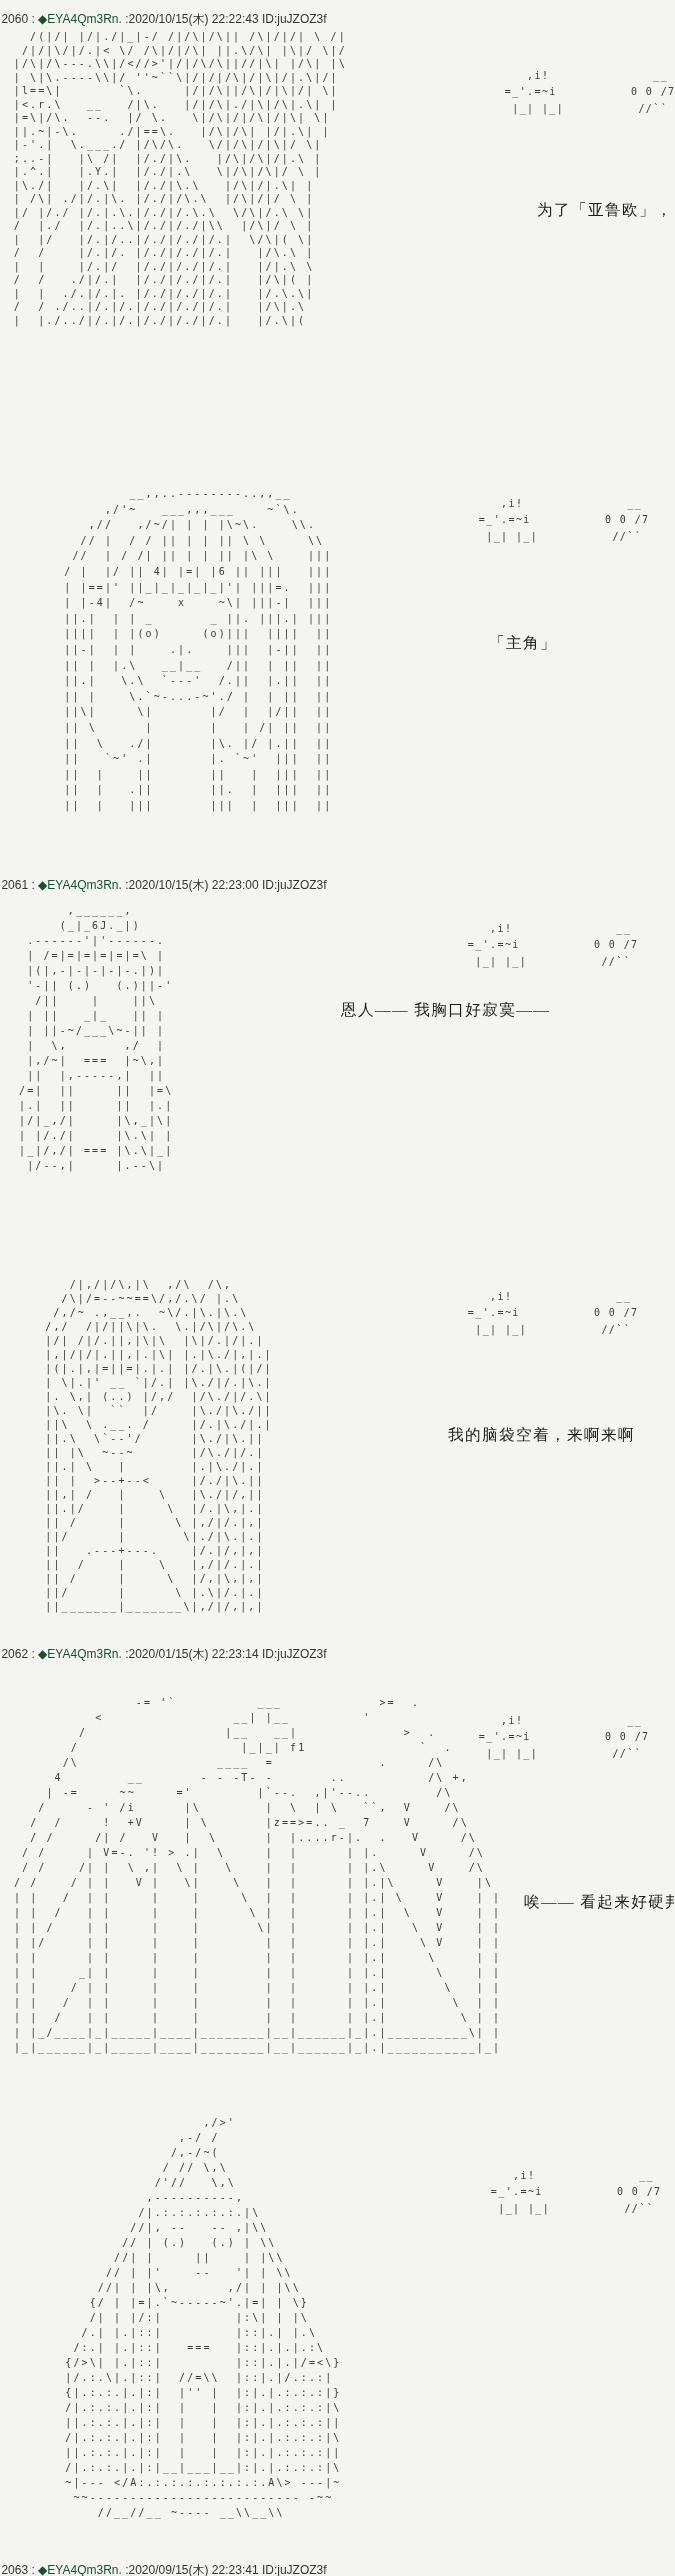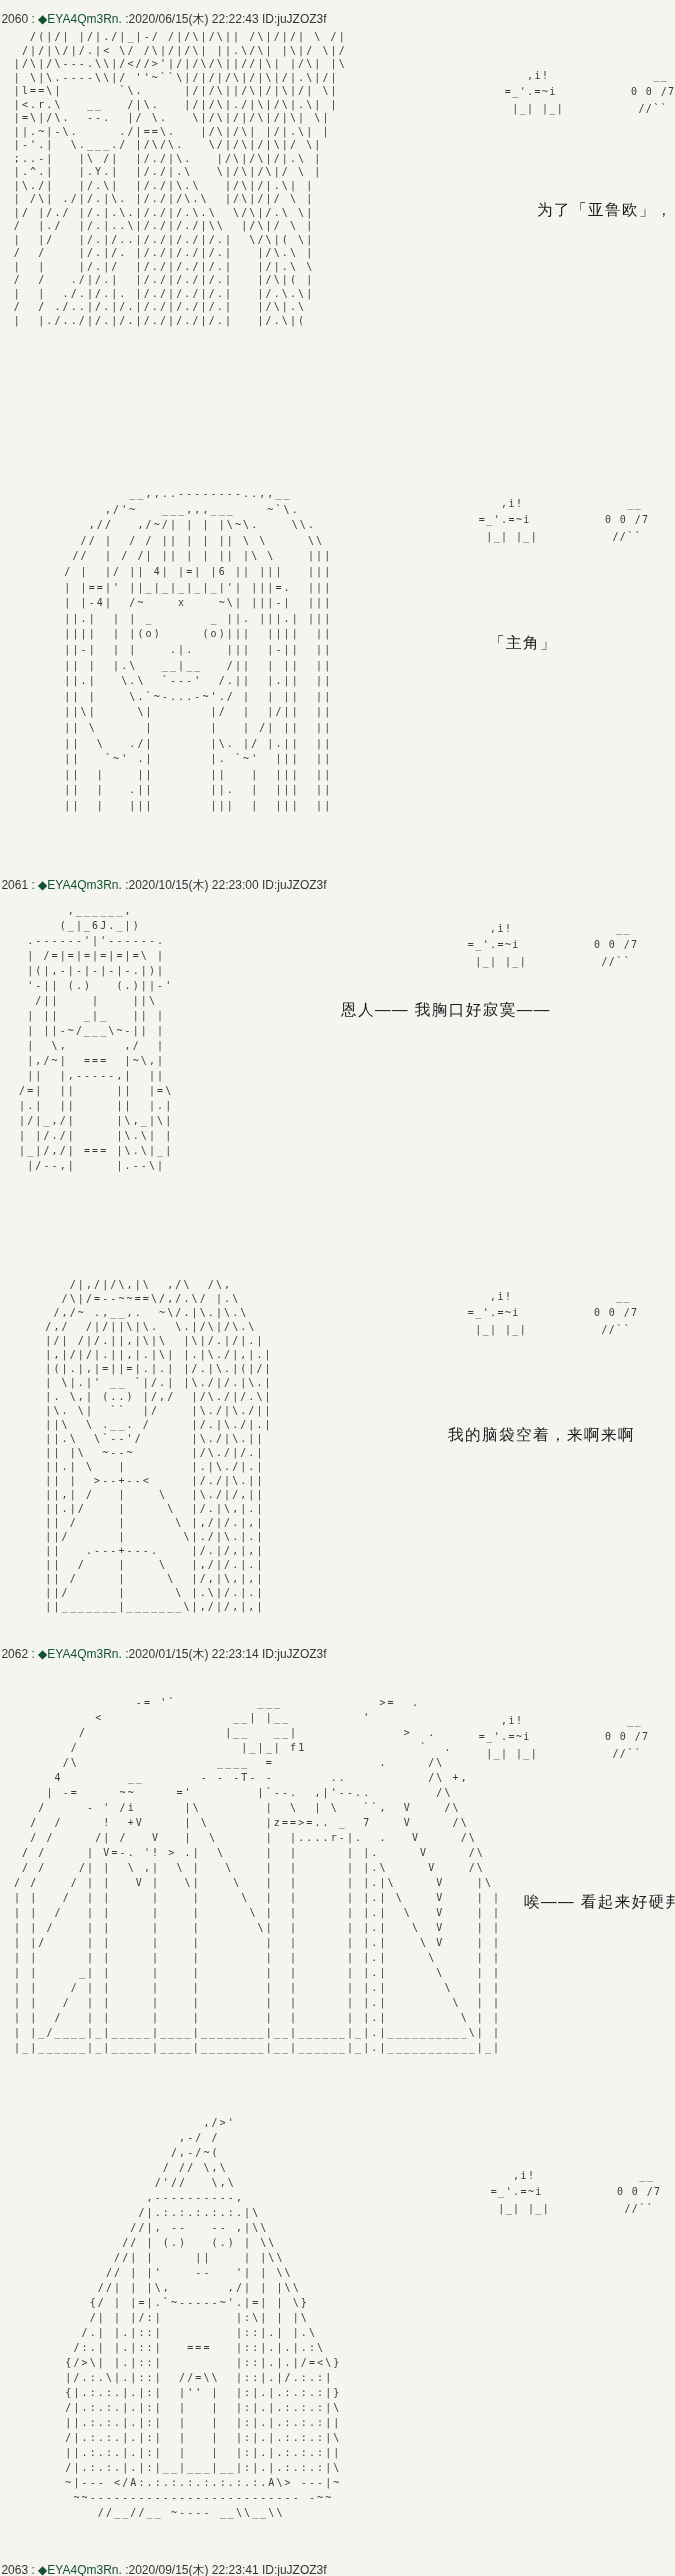--- a/index.html
+++ b/index.html
@@ -6,32 +6,32 @@
   body{width:675px;height:2576px;position:relative;overflow:hidden;
        background:#f4f4f1;font-family:"Liberation Sans",sans-serif;}
   .page{position:absolute;left:0;top:0;width:675px;height:2576px;overflow:hidden;}
   .post-header{position:absolute;left:1.4px;white-space:pre;font-size:12px;color:#343434;
                font-family:"Liberation Sans",sans-serif;}
   .post-header .name{color:#14532d;}
   .aa{position:absolute;margin:0;font-family:"DejaVu Sans Mono",monospace;
       font-size:10px;letter-spacing:2.1px;color:#3b3b3b;white-space:pre;}
   .deco{position:absolute;margin:0;font-family:"DejaVu Sans Mono",monospace;
         font-size:10px;letter-spacing:1.4px;line-height:16.3px;color:#3b3b3b;white-space:pre;}
-  .dlg{position:absolute;font-family:Liberation Sans, sans-serif;font-size:15.6px;
+  .dlg{position:absolute;font-family:Liberation Serif, serif;font-size:15.6px;
        letter-spacing:1.4px;color:#1c1c1c;white-space:nowrap;}
   .dlg .line{display:block;}
   .lh19{line-height:13.5px}.lh20{line-height:14px}.lh21{line-height:15px}
   .lh22{line-height:15.6px}.lh38{line-height:27px}
 </style>
 </head>
 <body>
 
 <div class="page">
 
-  <div class="post-header" style="top:11.3px"><span>2060</span><span> : </span><span class="name">◆EYA4Qm3Rn.</span><span> :2020/06/15(木) 22:22:43 ID:juJZOZ3f</span></div>
+  <div class="post-header" style="top:11.3px"><span>2060</span><span> : </span><span class="name">◆EYA4Qm3Rn.</span><span> :2020/10/15(木) 22:22:43 ID:juJZOZ3f</span></div>
 
   <pre class="aa lh19" style="left:5.7px;top:30px">   /(|/| |/|./|_|-/ /|/\|/\|| /\|/|/| \ /|
   /|/|\/|/.|&lt; \/ /\|/|/\| ||.\/\| |\|/ \|/
  |/\|/\---.\\|/&lt;//&gt;'|/|/\/\||//|\| |/\| |\
  | \|\.----\\|/ ''~``\|/|/|/\|/|\|/|.\|/|
  |l==\|       `\.     |/|/\||/\|/|\|/| \|
  |&lt;.r.\   __   /|\.   |/|/\|./|\|/\|.\| |
  |=\|/\.  --.  |/ \.   \|/\|/|/\|/|\| \|
  ||.~|-\.     ./|==\.   |/\|/\| |/|.\| |
  |-'.|  \.___./ |/\/\.   \/|/\|/|\|/ \|

